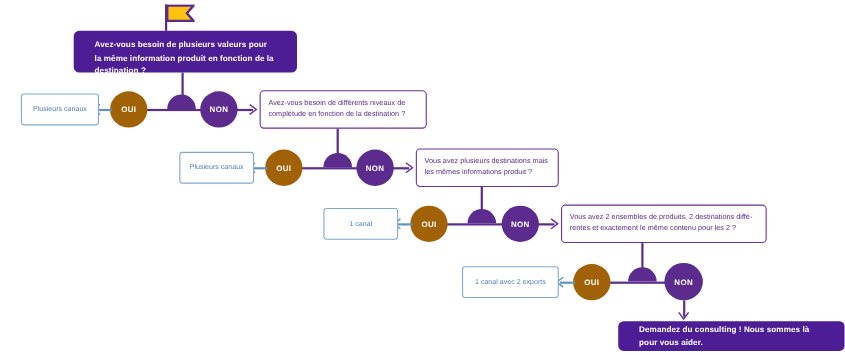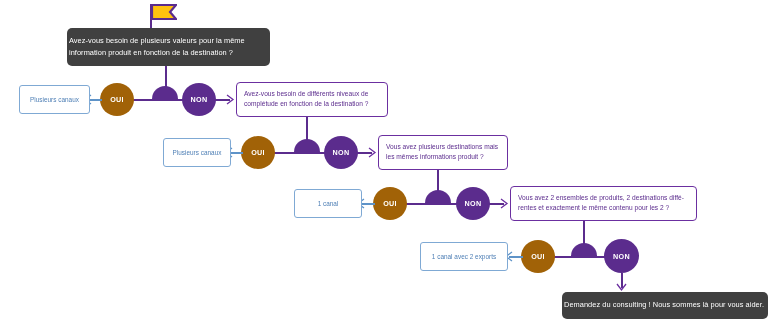--- a/index.html
+++ b/index.html
@@ -17,27 +17,27 @@
     background: #ffffff;
     overflow: hidden;
   }
   .node {
     position: absolute;
     box-sizing: border-box;
   }
 
   
   .banner {
-    background: #404040;
+    background: #4c1d95;
     border-radius: 5px;
     color: #ffffff;
     font-size: 7.4px;
     line-height: 11.5px;
-    font-weight: normal;
-    padding: 7px 2px;
+    font-weight: bold;
+    padding: 7px 19px;
     letter-spacing: 0.05px;
   }
 
   
   .qbox {
     background: #ffffff;
     border: 1.2px solid #6B2FA0;
     border-radius: 4px;
     color: #5B2C8D;
     font-size: 6.6px;
@@ -242,17 +242,17 @@
     <span>1 canal avec 2 exports</span>
   </div>
 
   <div class="node line-v" style="left:621px; top:273px; height:15px;"></div>
   <div class="node arrow" style="left:616px; top:283px; width:11px; height:9px;">
     <svg width="11" height="9" viewBox="0 0 11 9">
       <path d="M1,1 L5.5,7 L10,1" fill="none" stroke="#6B2FA0" stroke-width="1.3"></path>
     </svg>
   </div>
 
-  <div class="node banner" style="left:562px; top:292px; width:206px; height:27px; display:flex; align-items:flex-start;">
+  <div class="node banner" style="left:562px; top:292px; width:206px; height:27px; display:flex; align-items:center;">
     <span>Demandez du consulting ! Nous sommes là pour vous aider.</span>
   </div>
 
 </div>
 
 </body></html>

